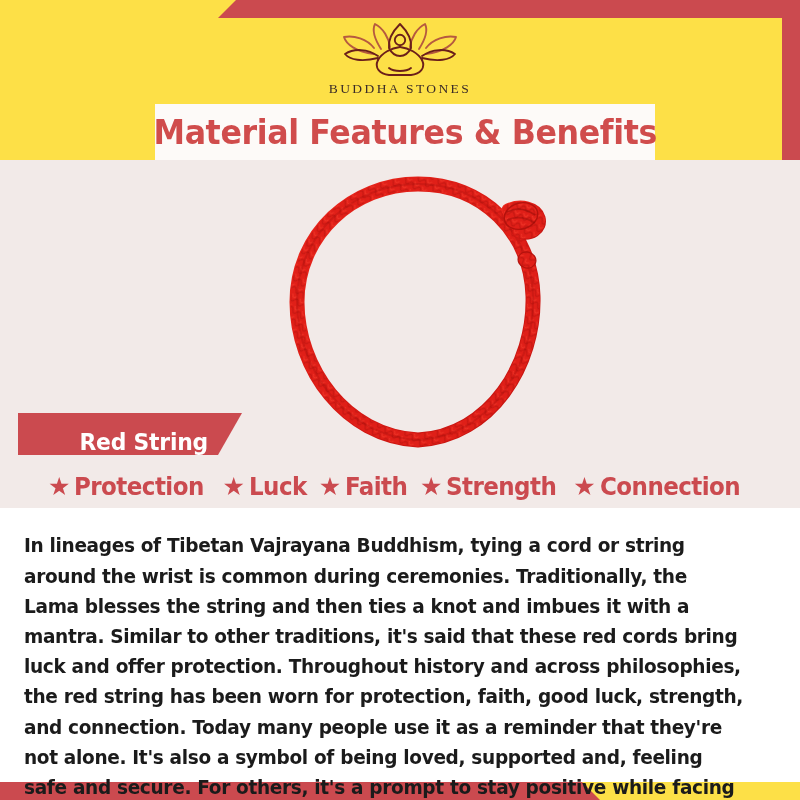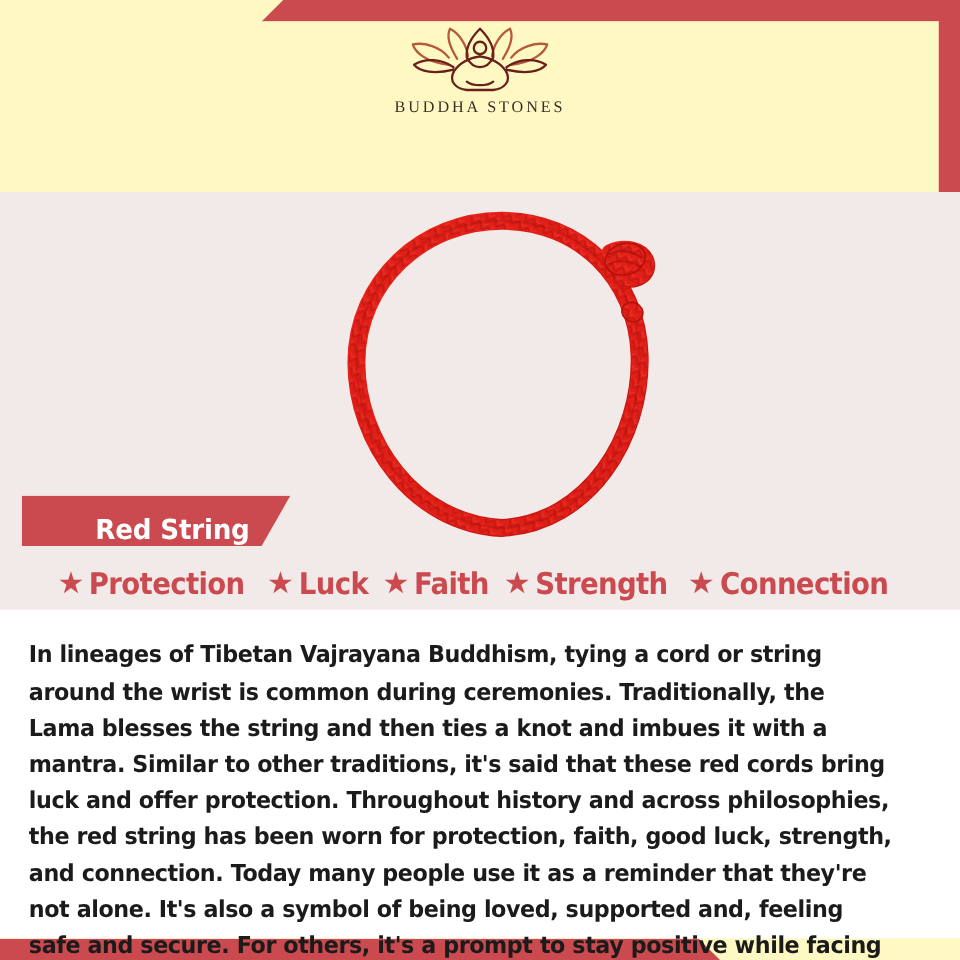--- a/index.html
+++ b/index.html
@@ -11,21 +11,21 @@
     height: 800px;
     font-family: "Liberation Sans", sans-serif;
     background: #faf0ee;
     overflow: hidden;
   }
 
   #infographic {
     position: relative;
     width: 800px;
     height: 800px;
-    background: #fef9c3;
+    background: #fde047;
     overflow: hidden;
   }
 
   
   .frame-top-bar {
     position: absolute;
     top: 0;
     left: 218px;
     width: 582px;
     height: 18px;
@@ -242,20 +242,23 @@
         <path d="M66 29 C75 30 84 35 88 42" stroke="#6b1f1a"></path>
 
         <path d="M44 42 C40 50 46 56 55 57 L77 57 C86 56 92 50 88 42" stroke="#6b1f1a"></path>
 
         <path d="M55 50 C60 54 72 54 77 50" stroke="#6b1f1a"></path>
       </g>
     </svg>
     <div class="logo-word">BUDDHA STONES</div>
   </div>
 
+  <div class="title-band">
+    <div class="title-text">Material Features &amp; Benefits</div>
+  </div>
 
   <div class="photo-area">
     <div class="bracelet-wrap">
       <svg class="bracelet-svg" viewBox="0 0 320 320" aria-hidden="true">
         <defs>
           <linearGradient id="cordGrad" x1="0" y1="0" x2="1" y2="1">
             <stop offset="0%" stop-color="#ee2a1f"></stop>
             <stop offset="45%" stop-color="#d91a14"></stop>
             <stop offset="100%" stop-color="#c2130f"></stop>
           </linearGradient>

